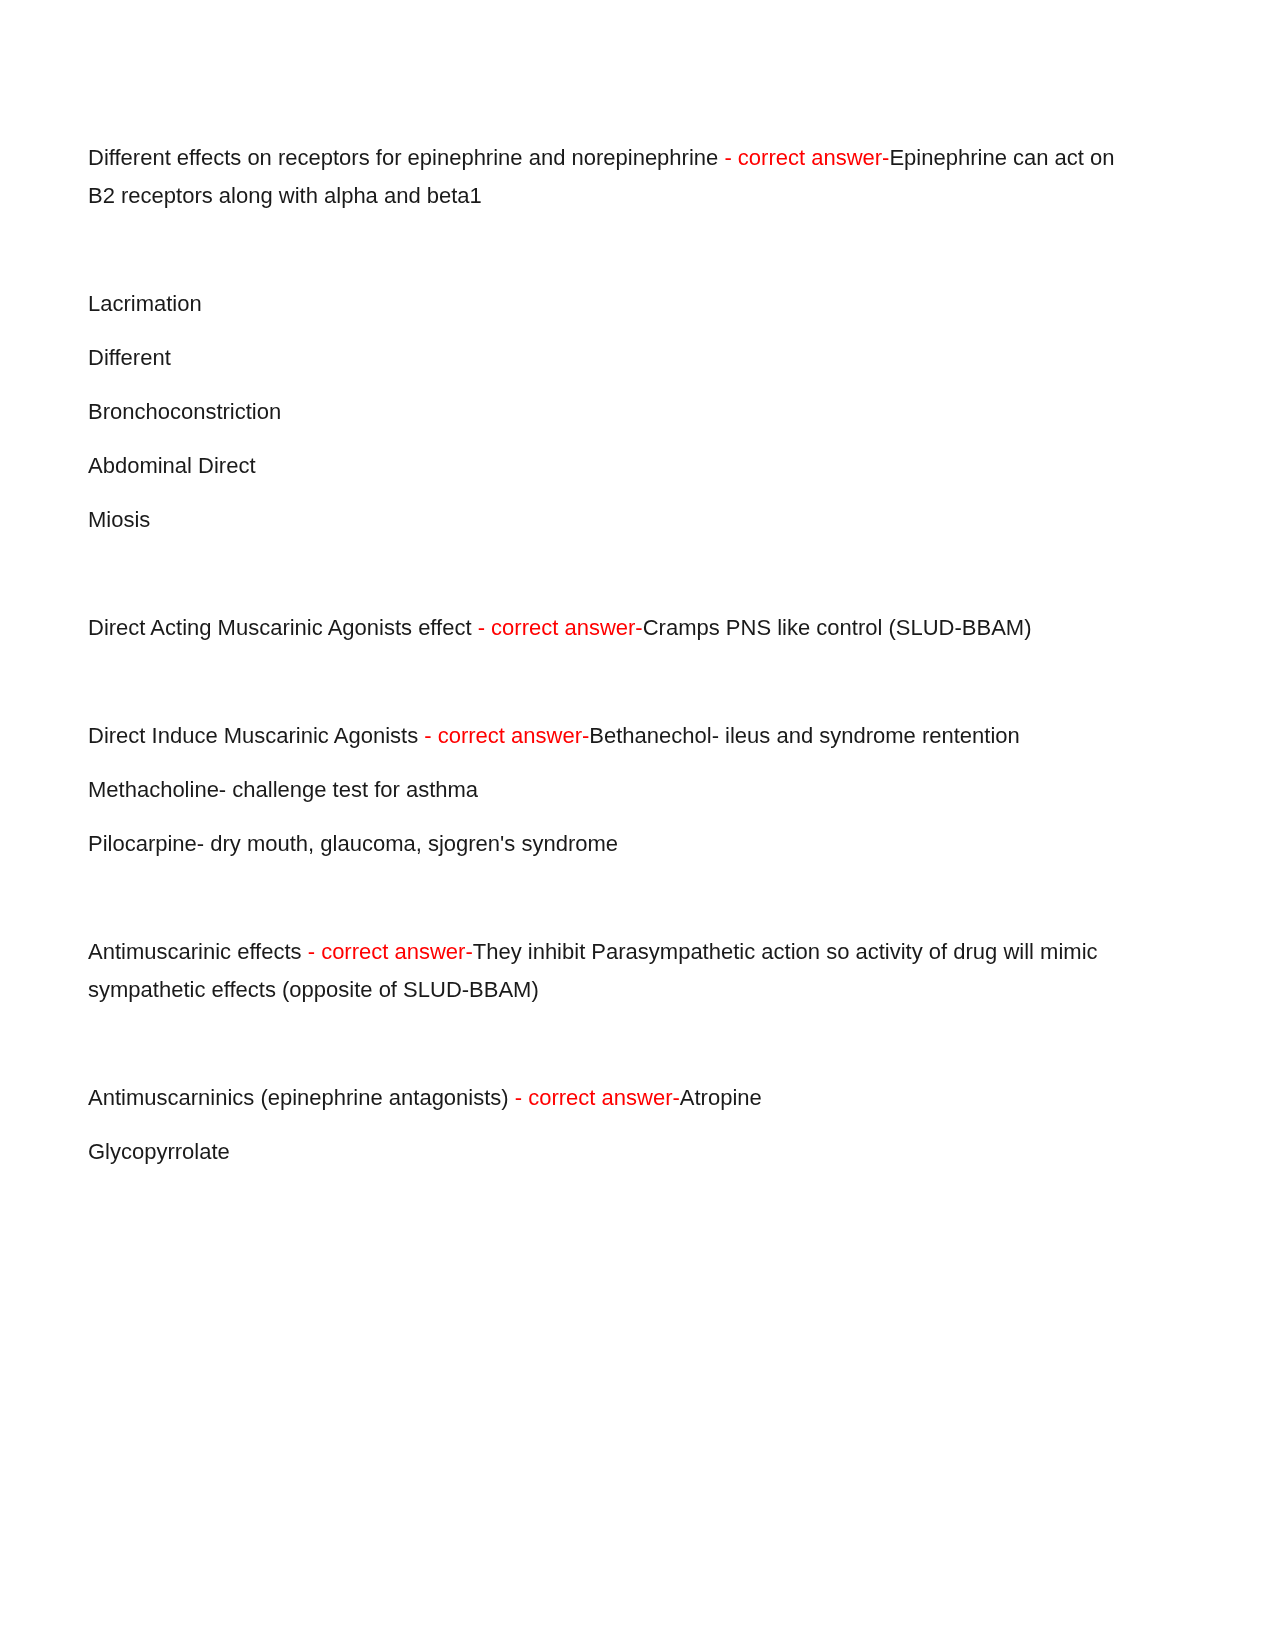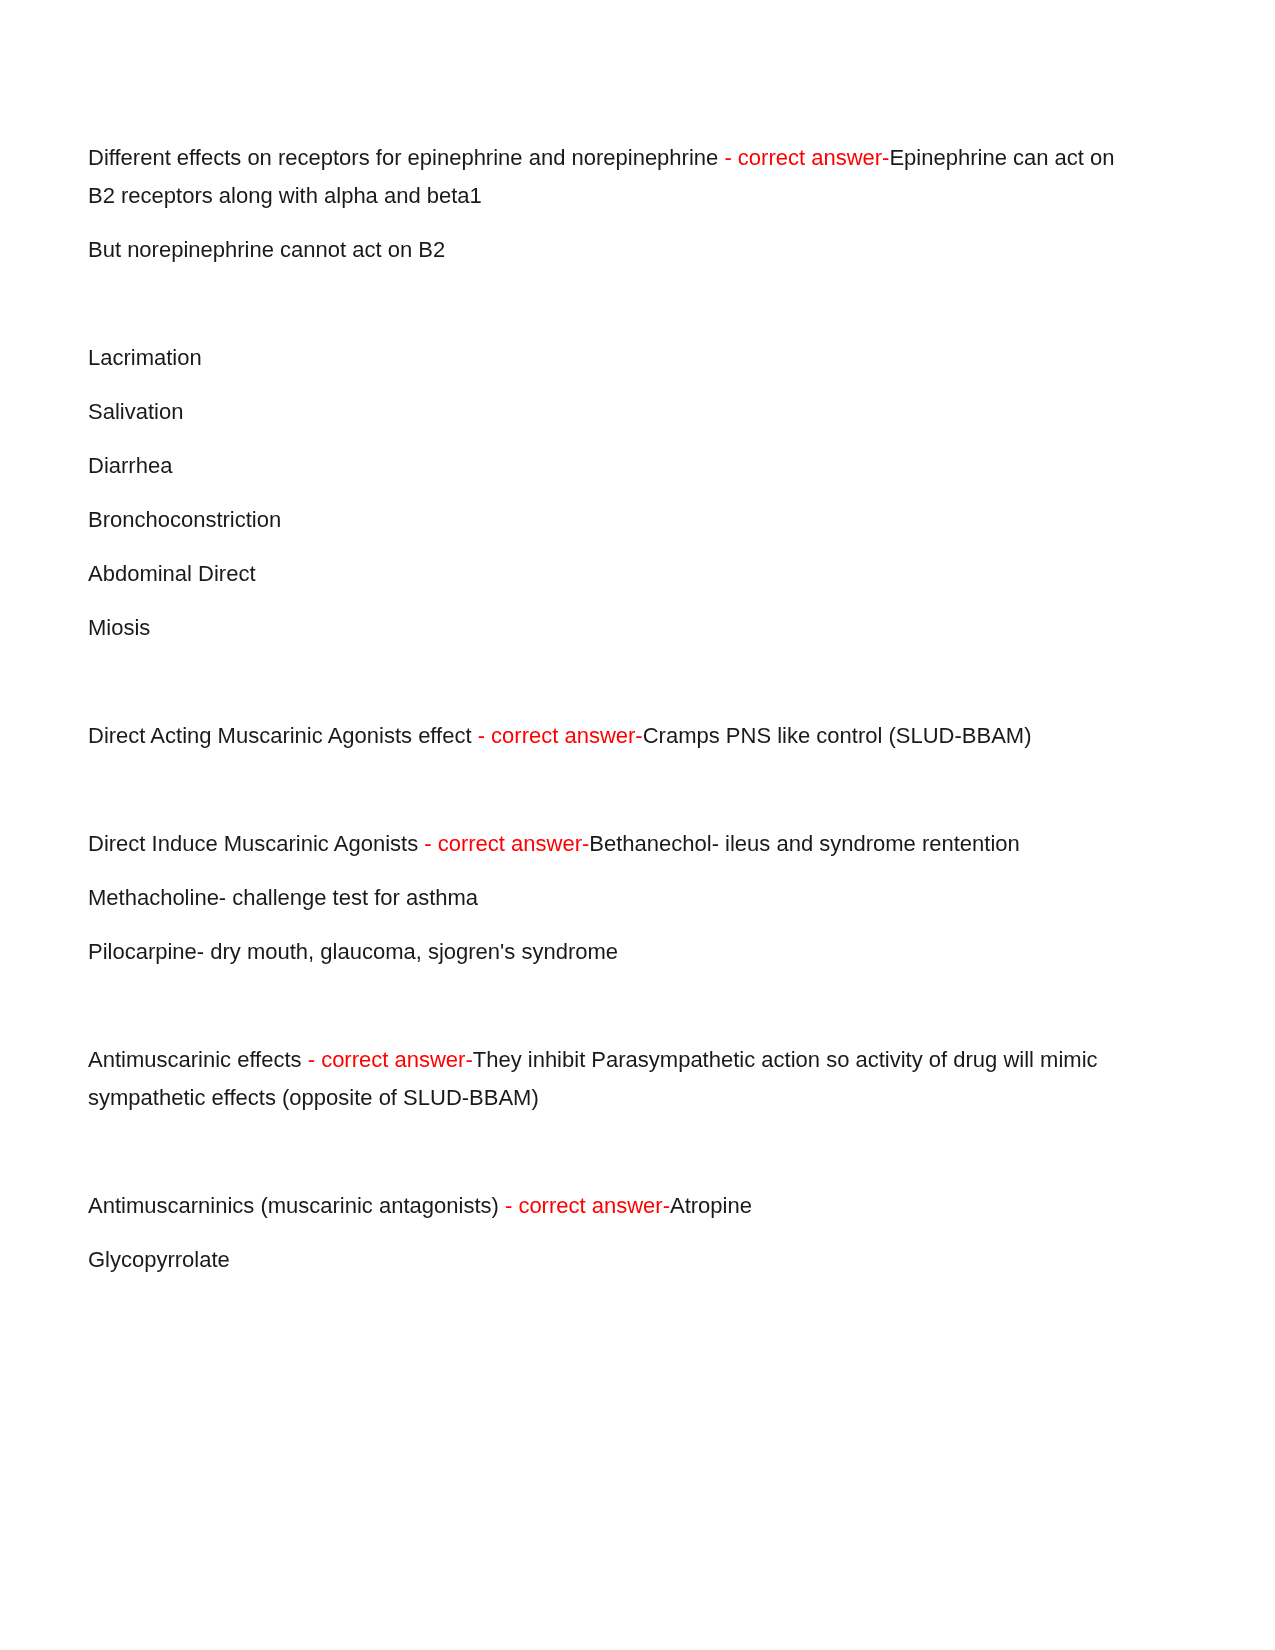--- a/index.html
+++ b/index.html
@@ -45,33 +45,31 @@
   .run.answer-marker {
     color: var(--accent-color, #ff0000);
   }
 </style>
 </head>
 <body>
 
 <div class="page">
   <div class="doc-body">
       <p class="para"><span class="run normal">Different effects on receptors for epinephrine and norepinephrine </span><span class="run answer-marker">- correct answer-</span><span class="run normal">Epinephrine can act on B2 receptors along with alpha and beta1</span></p>
-      <p class="para"><span class="run normal">But norepinephrine cannot act on B2</span></p>
       <p class="para blank"></p>
       <p class="para"><span class="run normal">Lacrimation</span></p>
-      <p class="para"><span class="run normal">Salivation</span></p>
-      <p class="para"><span class="run normal">Diarrhea</span></p>
+      <p class="para"><span class="run normal">Different</span></p>
       <p class="para"><span class="run normal">Bronchoconstriction</span></p>
       <p class="para"><span class="run normal">Abdominal Direct</span></p>
       <p class="para"><span class="run normal">Miosis</span></p>
       <p class="para blank"></p>
       <p class="para"><span class="run normal">Direct Acting Muscarinic Agonists effect </span><span class="run answer-marker">- correct answer-</span><span class="run normal">Cramps PNS like control (SLUD-BBAM)</span></p>
       <p class="para blank"></p>
       <p class="para"><span class="run normal">Direct Induce Muscarinic Agonists </span><span class="run answer-marker">- correct answer-</span><span class="run normal">Bethanechol- ileus and syndrome rentention</span></p>
       <p class="para"><span class="run normal">Methacholine- challenge test for asthma</span></p>
       <p class="para"><span class="run normal">Pilocarpine- dry mouth, glaucoma, sjogren's syndrome</span></p>
       <p class="para blank"></p>
       <p class="para"><span class="run normal">Antimuscarinic effects </span><span class="run answer-marker">- correct answer-</span><span class="run normal">They inhibit Parasympathetic action so activity of drug will mimic sympathetic effects (opposite of SLUD-BBAM)</span></p>
       <p class="para blank"></p>
-      <p class="para"><span class="run normal">Antimuscarninics (muscarinic antagonists) </span><span class="run answer-marker">- correct answer-</span><span class="run normal">Atropine</span></p>
+      <p class="para"><span class="run normal">Antimuscarninics (epinephrine antagonists) </span><span class="run answer-marker">- correct answer-</span><span class="run normal">Atropine</span></p>
       <p class="para"><span class="run normal">Glycopyrrolate</span></p>
     </div>
 </div>
 
 </body></html>

